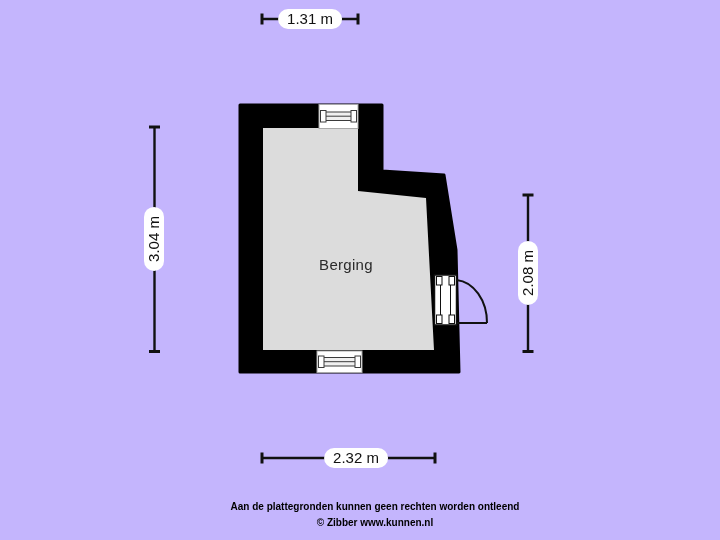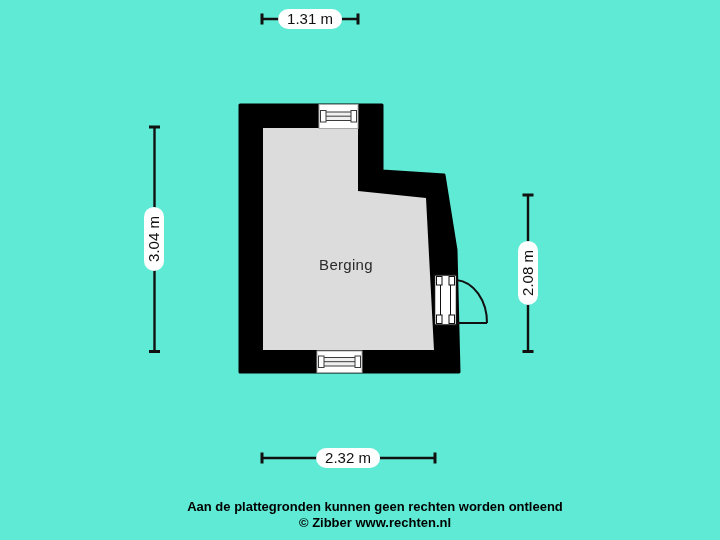--- a/index.html
+++ b/index.html
@@ -5,21 +5,21 @@
   html, body {
     margin: 0;
     padding: 0;
     background: #ffffff;
     font-family: "Liberation Sans", sans-serif;
   }
   .page {
     position: relative;
     width: 720px;
     height: 540px;
-    background: #5eead4;
+    background: #c4b5fd;
     overflow: hidden;
   }
   .plan-svg {
     position: absolute;
     left: 0;
     top: 0;
     width: 720px;
     height: 540px;
   }
   .dim-label {
@@ -43,21 +43,21 @@
     white-space: nowrap;
     z-index: 2;
     letter-spacing: 0.3px;
   }
   .footer {
     position: absolute;
     left: 375px;
     top: 514px;
     transform: translate(-50%, -50%);
     text-align: center;
-    font-size: 13px;
+    font-size: 10px;
     font-weight: 700;
     line-height: 15.5px;
     color: #000000;
     white-space: nowrap;
     z-index: 3;
   }
 </style>
 </head>
 <body>
 
@@ -123,22 +123,22 @@
       <line x1="435" y1="452.5" x2="435" y2="463.5" stroke-width="3"></line>
     </g>
   </svg>
 
   <div class="dim-label h" style="left:310px; top:19px;">1.31 m</div>
 
   <div class="dim-label v" style="left:154px; top:239px;">3.04 m</div>
 
   <div class="dim-label v" style="left:528px; top:273px;">2.08 m</div>
 
-  <div class="dim-label h" style="left:348px; top:458px;text-align:center;">2.32 m</div>
+  <div class="dim-label h" style="left:356px; top:458px;text-align:center;">2.32 m</div>
 
   <div class="room-label" style="left:346px; top:264px;">Berging</div>
 
   <div class="footer">
     <div>Aan de plattegronden kunnen geen rechten worden ontleend</div>
-    <div>© Zibber www.rechten.nl</div>
+    <div>© Zibber www.kunnen.nl</div>
   </div>
 
 </div>
 
 </body></html>

